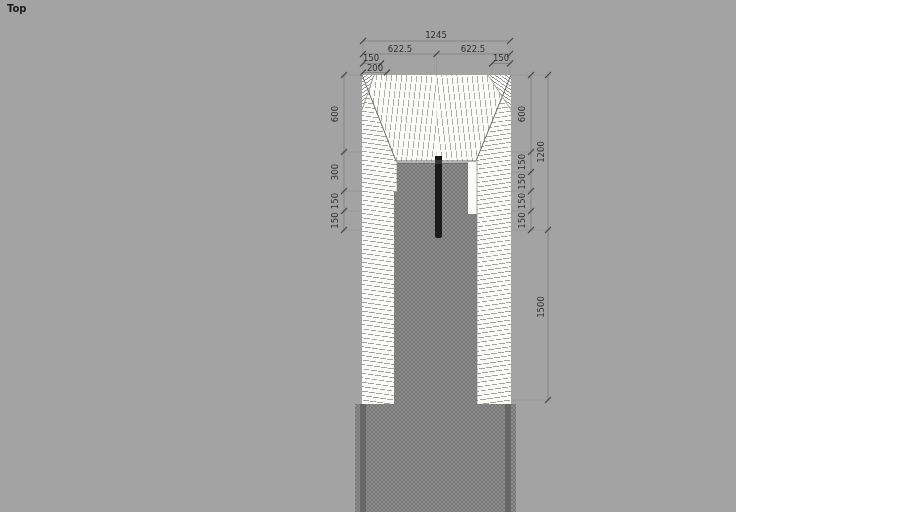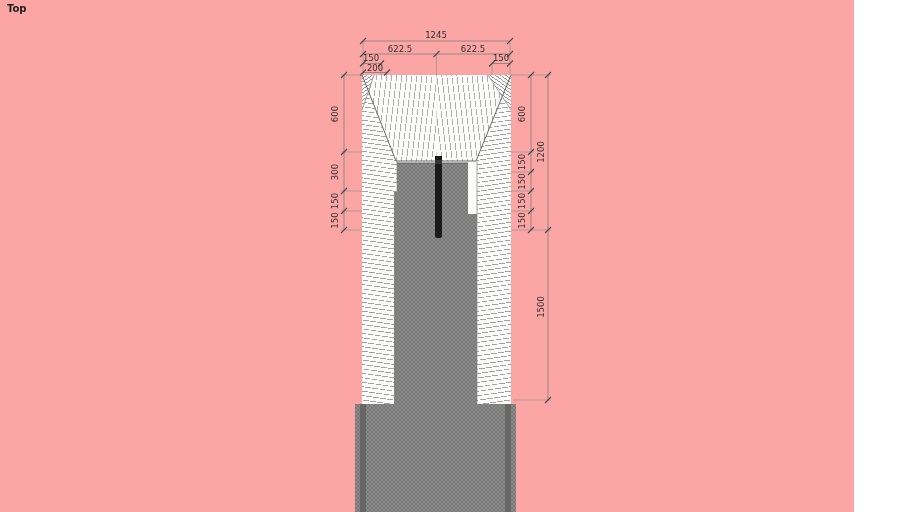--- a/index.html
+++ b/index.html
@@ -1,17 +1,17 @@
 <!DOCTYPE html>
 <html><head>
 <meta charset="utf-8">
 <style>
   html,body{margin:0;padding:0;}
   body{font-family:"DejaVu Sans","Liberation Sans",sans-serif;}
-  #stage{position:relative;width:854px;height:512px;background:#fca5a5;overflow:hidden;}
+  #stage{position:relative;width:736px;height:512px;background:#a3a3a3;overflow:hidden;}
   .abs{position:absolute;}
   
   #vp-label{left:7px;top:3px;font-size:10px;font-weight:bold;color:#1c1c1c;}
   
   #outer-rect{left:362px;top:75px;width:149px;height:329px;background:#fcfcfa;
     border:1px solid #4f4f4f;box-sizing:border-box;}
   
   #wall-left{left:362px;top:75px;width:35px;height:329px;background:#fcfcfa;
     background-image:repeating-linear-gradient(8deg,transparent 0 3.6px,#a2a2a0 3.6px 4.4px);}
   #wall-right{left:477px;top:75px;width:34px;height:329px;background:#fcfcfa;

